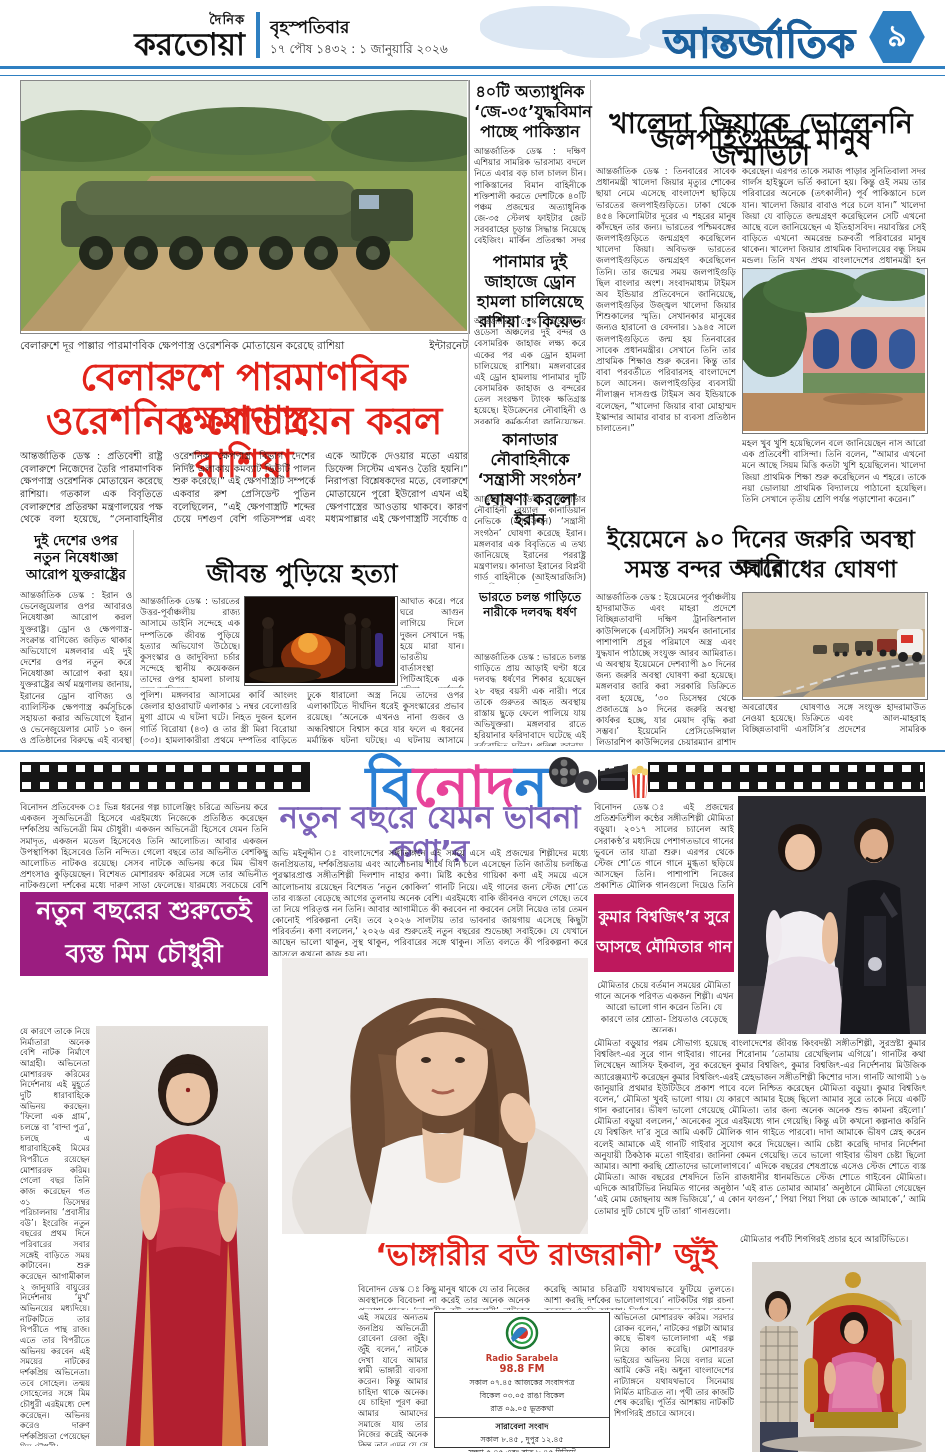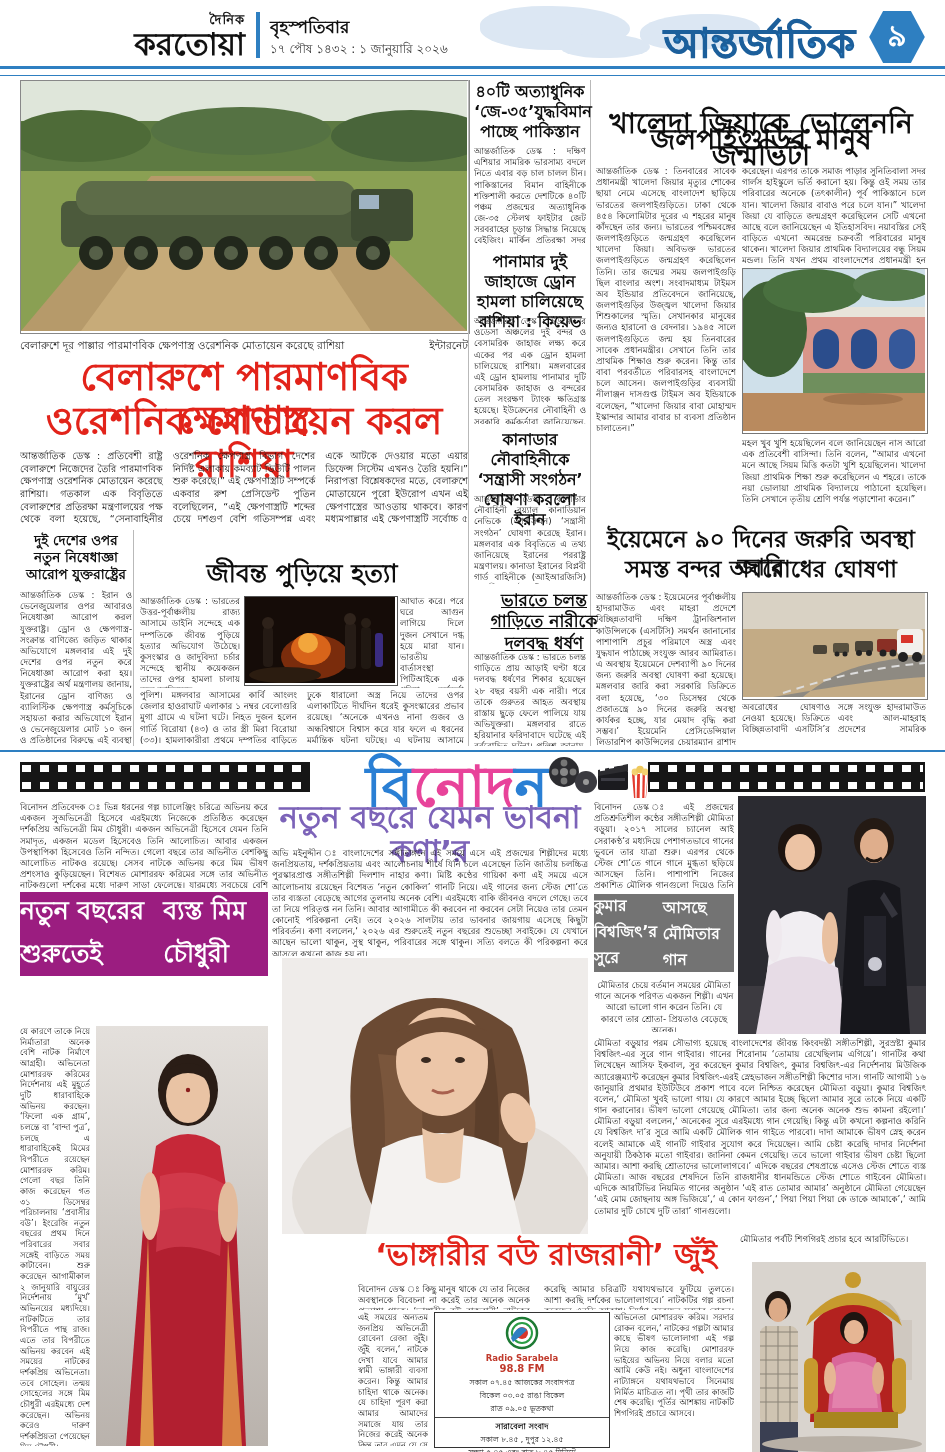--- a/index.html
+++ b/index.html
@@ -11,21 +11,21 @@
   .hl{font-weight:bold;color:#0d0d0d;text-align:center;}
   .red{color:#e2231a;}
   .vrule{position:absolute;width:1px;background:#b9b9b9;}
   .filmstrip{position:absolute;height:30px;background:#161616;}
   .filmstrip::before,.filmstrip::after{content:"";position:absolute;left:2px;right:2px;height:7px;
         background:repeating-linear-gradient(90deg,#fff 0 9px,#161616 9px 18px);}
   .filmstrip::before{top:3px}.filmstrip::after{bottom:3px}
   .hex{clip-path:polygon(26% 5%,74% 5%,98% 50%,74% 95%,26% 95%,2% 50%);
        background:#2e7fc1;display:flex;align-items:center;justify-content:center;}
   .mapblob{position:absolute;background:#dce7f3;border-radius:45% 55% 50% 50%;}
-  .boxhead{display:flex;align-items:center;justify-content:center;}
+  .boxhead{display:flex;flex-direction:column;align-items:center;justify-content:center;}
   .boxhead span{display:block;}
 </style>
 </head>
 <body>
 
 <div class="page">
 
   <div class="abs" style="left:0;top:0;width:945px;height:70px;">
     <div class="mapblob" style="left:480px;top:6px;width:150px;height:44px;"></div>
     <div class="mapblob" style="left:640px;top:14px;width:120px;height:36px;border-radius:55% 45% 60% 40%;"></div>
@@ -115,21 +115,21 @@
 
   <div class="abs hl" style="left:474px;top:82px;width:112px;font-size:16px;line-height:1.25;">৪০টি অত্যাধুনিক ‘জে-৩৫’যুদ্ধবিমান পাচ্ছে পাকিস্তান</div>
   <div class="abs body-sm" style="left:474px;top:146px;width:112px;height:100px;overflow:hidden;">আন্তর্জাতিক ডেস্ক : দক্ষিণ এশিয়ার সামরিক ভারসাম্য বদলে নিতে এবার বড় চাল চালল চীন। পাকিস্তানের বিমান বাহিনীকে শক্তিশালী করতে দেশটিকে ৪০টি পঞ্চম প্রজন্মের অত্যাধুনিক জে-৩৫ স্টেলথ ফাইটার জেট সরবরাহের চূড়ান্ত সিদ্ধান্ত নিয়েছে বেইজিং। মার্কিন প্রতিরক্ষা সদর দপ্তর পেন্টাগনের সাম্প্রতিক এক প্রতিবেদনে এই চাঞ্চল্যকর তথ্য নিশ্চিত করা হয়েছে।</div>
 
   <div class="abs hl" style="left:474px;top:252px;width:112px;font-size:16px;line-height:1.25;">পানামার দুই জাহাজে ড্রোন হামলা চালিয়েছে রাশিয়া : কিয়েভ</div>
   <div class="abs body-sm" style="left:474px;top:316px;width:112px;height:108px;overflow:hidden;">আন্তর্জাতিক ডেস্ক : ইউক্রেনের ওডেসা অঞ্চলের দুই বন্দর ও বেসামরিক জাহাজ লক্ষ্য করে একের পর এক ড্রোন হামলা চালিয়েছে রাশিয়া। মঙ্গলবারের এই ড্রোন হামলায় পানামার দুটি বেসামরিক জাহাজ ও বন্দরের তেল সংরক্ষণ ট্যাংক ক্ষতিগ্রস্ত হয়েছে। ইউক্রেনের নৌবাহিনী ও সরকারি কর্মকর্তারা জানিয়েছেন, পানামা পতাকাবাহী এমভিলন গ্রি ও ক্যাপ্টেন কারাম গম নেওয়ার উদ্দেশ্যে বন্দরে প্রবেশের সময় রুশ ড্রোন হামলার শিকার হয়েছে।</div>
 
   <div class="abs hl" style="left:474px;top:430px;width:112px;font-size:16px;line-height:1.25;">কানাডার নৌবাহিনীকে ‘সন্ত্রাসী সংগঠন’ ঘোষণা করলো ইরান</div>
   <div class="abs body-sm" style="left:474px;top:494px;width:112px;height:90px;overflow:hidden;">আন্তর্জাতিক ডেস্ক : কানাডার নৌবাহিনী রয়্যাল কানাডিয়ান নেভিকে (আরসিএন) ‘সন্ত্রাসী সংগঠন’ ঘোষণা করেছে ইরান। মঙ্গলবার এক বিবৃতিতে এ তথ্য জানিয়েছে ইরানের পররাষ্ট্র মন্ত্রণালয়। কানাডা ইরানের বিপ্লবী গার্ড বাহিনীকে (আইআরজিসি) সন্ত্রাসী সংগঠন হিসেবে কালো তালিকাভুক্ত করার প্রতিশোধ হিসেবেই এই সিদ্ধান্ত নেওয়া হয়েছে।</div>
 
-  <div class="abs hl" style="left:488px;top:590px;width:112px;font-size:17px;line-height:1.25;text-decoration:underline;">ভারতে চলন্ত গাড়িতে নারীকে দলবদ্ধ ধর্ষণ</div>
+  <div class="abs hl" style="left:474px;top:590px;width:112px;font-size:12px;line-height:1.25;">ভারতে চলন্ত গাড়িতে নারীকে দলবদ্ধ ধর্ষণ</div>
   <div class="abs body-sm" style="left:474px;top:652px;width:112px;height:94px;overflow:hidden;">আন্তর্জাতিক ডেস্ক : ভারতে চলন্ত গাড়িতে প্রায় আড়াই ঘণ্টা ধরে দলবদ্ধ ধর্ষণের শিকার হয়েছেন ২৮ বছর বয়সী এক নারী। পরে তাকে গুরুতর আহত অবস্থায় রাস্তায় ছুড়ে ফেলে পালিয়ে যায় অভিযুক্তরা। মঙ্গলবার রাতে হরিয়ানার ফরিদাবাদে ঘটেছে এই বর্বরোচিত ঘটনা। পুলিশ জানায়, মঙ্গলবার রাতে বাড়ি ফেরার জন্য গাড়ির অপেক্ষায় ছিলেন ওই নারী।</div>
 
   <div class="abs hl" style="left:596px;top:88px;width:330px;font-size:28px;line-height:1.15;margin-top:20px;">খালেদা জিয়াকে ভোলেননি জন্মভিটা</div>
   <div class="abs hl" style="left:596px;top:124px;width:330px;font-size:28px;line-height:1.15;">জলপাইগুড়ির মানুষ</div>
   <div class="abs body-sm" style="left:596px;top:166px;width:140px;height:352px;overflow:hidden;">আন্তর্জাতিক ডেস্ক : তিনবারের সাবেক প্রধানমন্ত্রী খালেদা জিয়ার মৃত্যুর শোকের ছায়া নেমে এসেছে বাংলাদেশ ছাড়িয়ে ভারতের জলপাইগুড়িতে। ঢাকা থেকে ৪৫৪ কিলোমিটার দূরের এ শহরের মানুষ কাঁদছেন তার জন্য। ভারতের পশ্চিমবঙ্গের জলপাইগুড়িতে জন্মগ্রহণ করেছিলেন খালেদা জিয়া। অবিভক্ত ভারতের জলপাইগুড়িতে জন্মগ্রহণ করেছিলেন তিনি। তার জন্মের সময় জলপাইগুড়ি ছিল বাংলার অংশ। সংবাদমাধ্যম টাইমস অব ইন্ডিয়ার প্রতিবেদনে জানিয়েছে, জলপাইগুড়ির উজ্জ্বল খালেদা জিয়ার শিশুকালের স্মৃতি। সেখানকার মানুষের জন্যও হারানো ও বেদনার। ১৯৪৫ সালে জলপাইগুড়িতে জন্ম হয় তিনবারের সাবেক প্রধানমন্ত্রীর। সেখানে তিনি তার প্রাথমিক শিক্ষাও শুরু করেন। কিন্তু তার বাবা পরবর্তীতে পরিবারসহ বাংলাদেশে চলে আসেন। জলপাইগুড়ির ব্যবসায়ী নীলাঞ্জন দাসগুপ্ত টাইমস অব ইন্ডিয়াকে বলেছেন, “খালেদা জিয়ার বাবা মোহাম্মদ ইস্কান্দার আমার বাবার চা ব্যবসা প্রতিষ্ঠান চালাতেন।”</div>
   <div class="abs body-sm" style="left:742px;top:166px;width:184px;height:98px;overflow:hidden;">করেছেন। এরপর তাকে সমাজ পাড়ার সুনিতিবালা সদর গার্লস হাইস্কুলে ভর্তি করানো হয়। কিন্তু ওই সময় তার পরিবারের অনেকে (তৎকালীন) পূর্ব পাকিস্তানে চলে যান। খালেদা জিয়ার বাবাও পরে চলে যান।” খালেদা জিয়া যে বাড়িতে জন্মগ্রহণ করেছিলেন সেটি এখনো আছে বলে জানিয়েছেন এ ইতিহাসবিদ। নয়াবস্তির সেই বাড়িতে এখনো অমরেন্দ্র চক্রবর্তী পরিবারের মানুষ থাকেন। খালেদা জিয়ার প্রাথমিক বিদ্যালয়ের বন্ধু সিয়ম মন্ডল। তিনি যখন প্রথম বাংলাদেশের প্রধানমন্ত্রী হন তখন সিয়ম</div>
   <div class="abs" style="left:742px;top:268px;width:184px;height:164px;border:1px solid #777;">
     <svg width="182" height="162" viewBox="0 0 182 162">
       <rect width="182" height="162" fill="#cfe0ea"></rect>
       <rect x="60" y="46" width="122" height="76" fill="#d9958a"></rect>
@@ -279,21 +279,21 @@
         <ellipse cx="136" cy="44" rx="20" ry="22" fill="#241a14"></ellipse>
         <ellipse cx="136" cy="50" rx="14" ry="17" fill="#dfae8c"></ellipse>
         <path d="M128,62 Q136,68 144,62" stroke="#201610" stroke-width="3" fill="none"></path>
         <path d="M110,92 Q136,76 162,92 L172,238 L102,238 Z" fill="#17171c"></path>
         <rect x="126" y="120" width="22" height="70" fill="#24242c"></rect>
         <circle cx="137" cy="168" r="7" fill="#c9c9d2"></circle>
         <path d="M146,96 l14,22 -6,4 -12,-20z" fill="#35353d"></path>
       </g>
     </svg>
   </div>
-  <div class="abs boxhead" style="left:594px;top:894px;width:140px;height:78px;background:#737373;">
+  <div class="abs boxhead" style="left:594px;top:894px;width:140px;height:78px;background:#be185d;">
     <span style="color:#fff;font-size:15.5px;font-weight:bold;">কুমার বিশ্বজিৎ’র সুরে</span>
     <span style="color:#fff;font-size:15.5px;font-weight:bold;margin-top:4px;">আসছে মৌমিতার গান</span>
   </div>
   <div class="abs body-sm" style="left:594px;top:980px;width:140px;height:52px;overflow:hidden;text-align:center;">মৌমিতার চেয়ে বর্তমান সময়ের মৌমিতা গানে অনেক পরিণত একজন শিল্পী। এখন আরো ভালো গান করেন তিনি। যে কারণে তার শ্রোতা- প্রিয়তাও বেড়েছে অনেক।</div>
   <div class="abs body-sm" style="left:594px;top:1038px;width:332px;height:192px;overflow:hidden;">মৌমিতা বড়ুয়ার পরম সৌভাগ্য হয়েছে বাংলাদেশের জীবন্ত কিংবদন্তী সঙ্গীতশিল্পী, সুরস্রষ্টা কুমার বিশ্বজিৎ-এর সুরে গান গাইবার। গানের শিরোনাম ‘তোমায় রেখেছিলাম এগিয়ে’। গানটির কথা লিখেছেন আসিফ ইকবাল, সুর করেছেন কুমার বিশ্বজিৎ, কুমার বিশ্বজিৎ-এর নির্দেশনায় মিউজিক অ্যারেঞ্জম্যান্ট করেছেন কুমার বিশ্বজিৎ-এরই স্নেহভাজন সঙ্গীতশিল্পী কিশোর দাস। গানটি আগামী ১৬ জানুয়ারি প্রথমার ইউটিউবে প্রকাশ পাবে বলে নিশ্চিত করেছেন মৌমিতা বড়ুয়া। কুমার বিশ্বজিৎ বলেন,‘ মৌমিতা খুবই ভালো গায়। যে কারণে আমার ইচ্ছে ছিলো আমার সুরে তাকে নিয়ে একটি গান করানোর। ভীষণ ভালো গেয়েছে মৌমিতা। তার জন্য অনেক অনেক শুভ কামনা রইলো।’ মৌমিতা বড়ুয়া বললেন,‘ অনেকের সুরে এরইমধ্যে গান গেয়েছি। কিন্তু এটা কখনো কল্পনাও করিনি যে বিশ্বজিৎ দা’র সুরে আমি একটি মৌলিক গান গাইতে পারবো। দাদা আমাকে ভীষণ স্নেহ করেন বলেই আমাকে এই গানটি গাইবার সুযোগ করে দিয়েছেন। আমি চেষ্টা করেছি দাদার নির্দেশনা অনুযায়ী ঠিকঠাক মতো গাইবার। জানিনা কেমন গেয়েছি। তবে ভালো গাইবার ভীষণ চেষ্টা ছিলো আমার। আশা করছি শ্রোতাদের ভালোলাগবে।’ এদিকে বছরের শেষপ্রান্তে এসেও স্টেজ শোতে ব্যস্ত মৌমিতা। আজ বছরের শেষদিনে তিনি রাজধানীর ধানমন্ডিতে স্টেজ শোতে গাইবেন মৌমিতা। এদিকে আরটিভির নিয়মিত গানের অনুষ্ঠান ‘এই রাত তোমার আমার’ অনুষ্ঠানে মৌমিতা গেয়েছেন ‘এই মোম জোছনায় অঙ্গ ভিজিয়ে’,‘ এ কোন ফাগুন’,‘ পিয়া পিয়া পিয়া কে ডাকে আমাকে’,‘ আমি তোমার দুটি চোখে দুটি তারা’ গানগুলো।</div>
   <div class="abs body-sm" style="left:740px;top:1234px;width:186px;height:24px;overflow:hidden;">মৌমিতার পর্বটি শিগগিরই প্রচার হবে আরটিভিতে।</div>
 
   <div class="abs hl red" style="left:356px;top:1238px;width:380px;font-size:30px;line-height:1.1;">‘ভাঙ্গারীর বউ রাজরানী’ জুঁই</div>
   <div class="abs body-sm" style="left:358px;top:1284px;width:172px;height:26px;overflow:hidden;">বিনোদন ডেস্ক ঃ কিছু মানুষ থাকে যে তার নিজের অবস্থানকে বিবেচনা না করেই তার অনেক অনেক প্রত্যাশা থাকে। ‘ভাঙ্গারীর বউ রাজরানী’ নাটকের গল্পটা ঠিক এমনই। জানালেন এই নাটকের নাম ভূমিকায় অভিনয় করা</div>
   <div class="abs body-sm" style="left:544px;top:1284px;width:190px;height:26px;overflow:hidden;">করেছি আমার চরিত্রটি যথাযথভাবে ফুটিয়ে তুলতে। আশা করছি দর্শকের ভালোলাগবে।’ নাটকটির গল্প রচনা করেছেন এনডি আকাশ। নির্মাণ করেছেন সরদার রোকন। নাটকটিতে জুঁইয়ের বিপরীতে অভিনয় করেছেন জনপ্রিয়</div>

